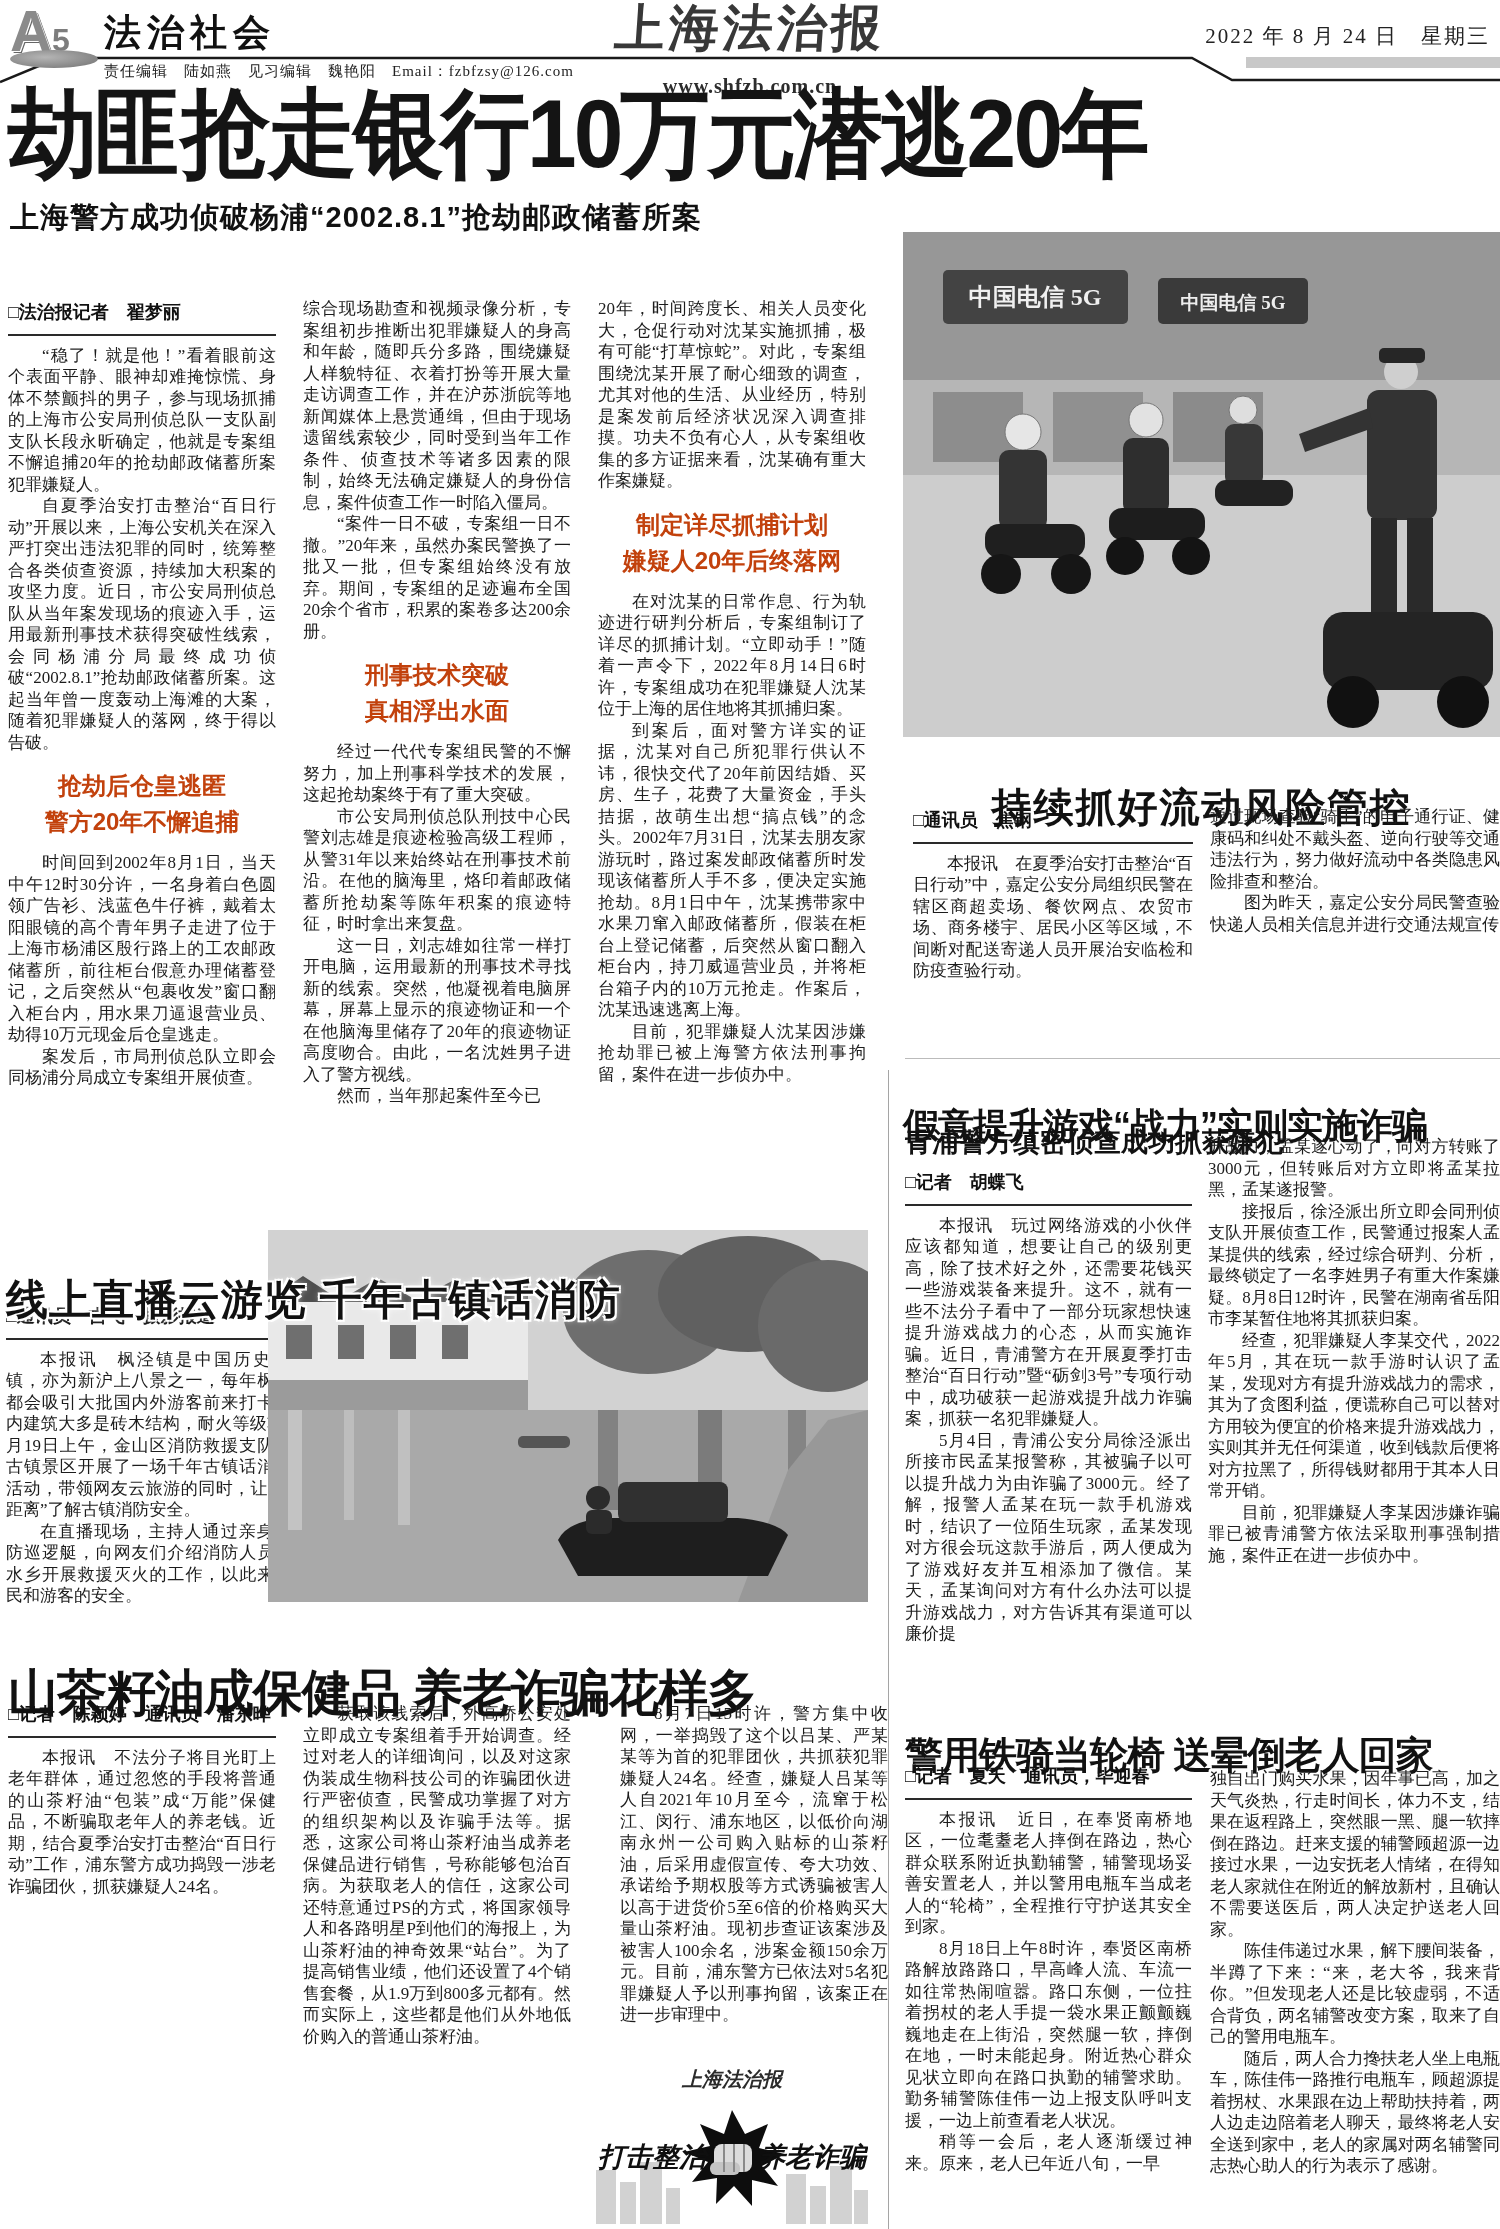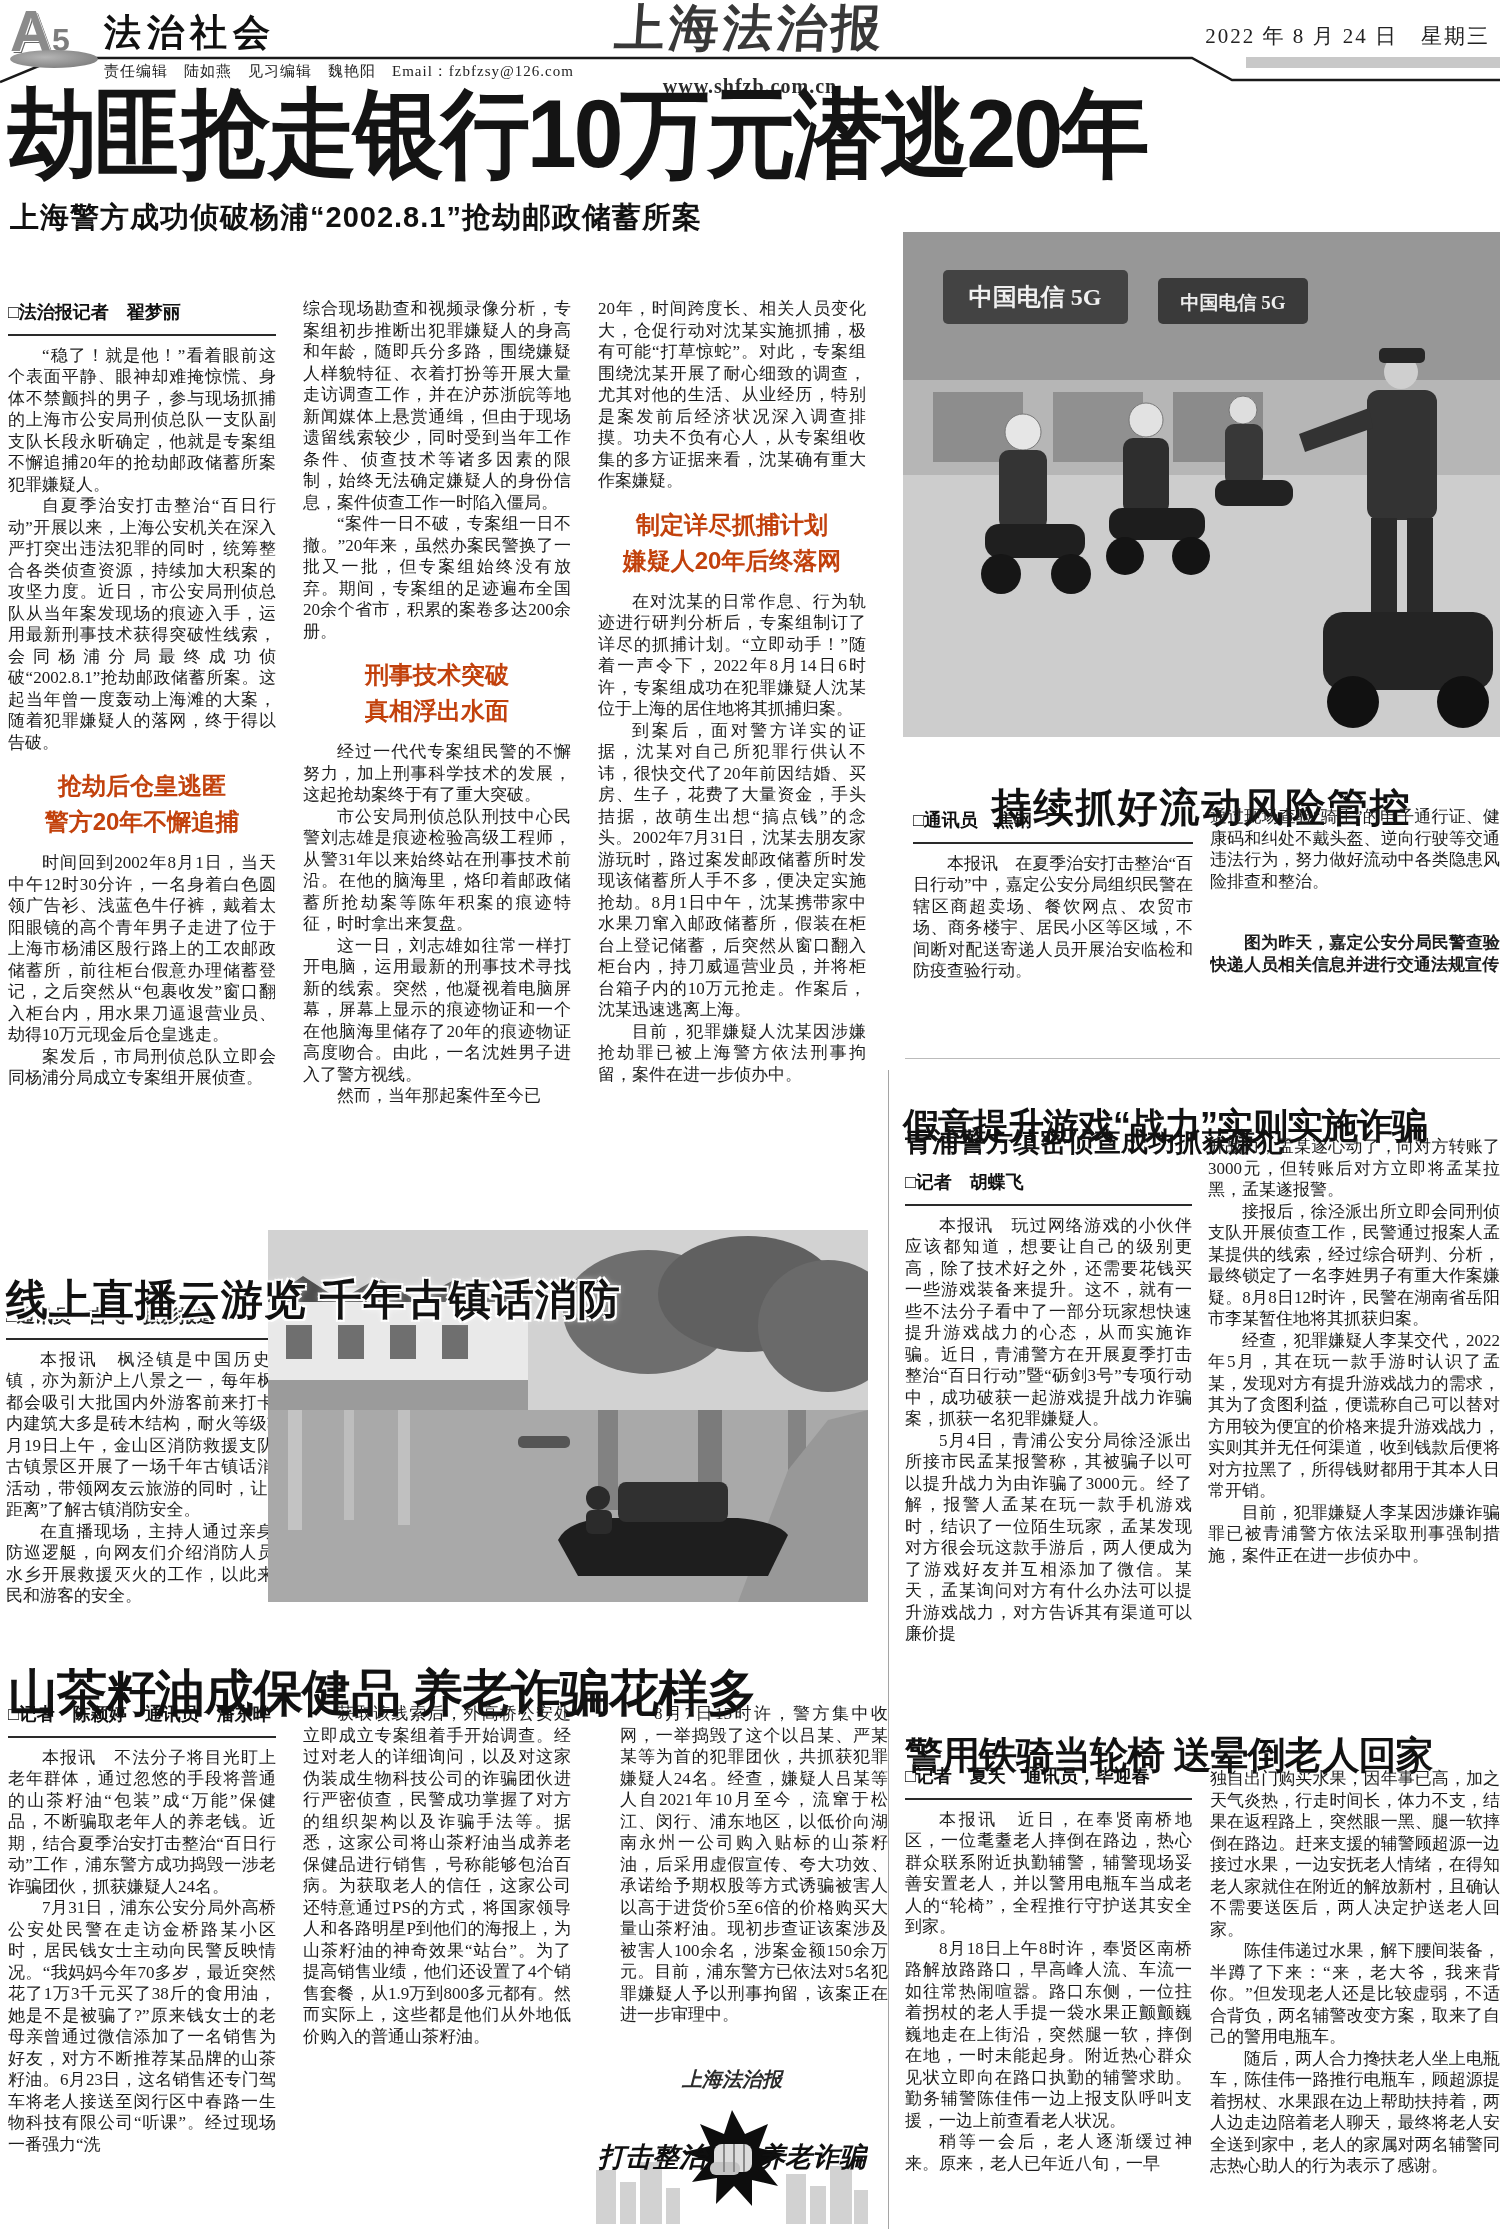--- a/index.html
+++ b/index.html
@@ -29,21 +29,21 @@
   #main-headline{left:8px;top:84px;width:1190px;font-family:"Liberation Sans",sans-serif;
                  font-weight:900;font-size:97px;line-height:100px;letter-spacing:-3px;color:#141414;
                  white-space:nowrap;transform:scaleX(.92);transform-origin:0 50%;}
   #main-deck{left:10px;top:198px;font-family:"Liberation Sans",sans-serif;font-weight:900;
              font-size:29px;letter-spacing:1px;color:#111;}
 
   
   .col{position:absolute;text-align:justify;font-size:17px;line-height:21.5px;overflow:hidden;}
   .para{text-indent:2em;margin:0;}
   .para.cont{text-indent:0;}
-  .para.bold{font-weight:bold;margin-top:40px;}
+  .para.bold{font-weight:normal;}
   .subhead{font-family:"Liberation Sans",sans-serif;font-weight:bold;font-size:24px;line-height:1.5;
            text-align:center;white-space:pre-line;text-indent:0;margin:15px 0 12px;color:#c2410c;}
   .byline{font-size:18px;font-weight:bold;border-bottom:2px solid #2a2a2a;
           padding:4px 0 10px;margin-bottom:9px;color:#111;}
 
   .art-headline{font-family:"Liberation Sans",sans-serif;font-weight:900;color:#111;margin-top:32px;}
   #fr-headline{left:903px;top:748px;width:597px;text-align:center;font-size:40px;letter-spacing:2px;}
   #gf-headline{left:903px;top:1070px;width:597px;font-size:36px;letter-spacing:-1px;}
   #gf-subhead{left:905px;top:1124px;font-family:"Liberation Sans",sans-serif;font-weight:bold;
               font-size:27px;color:#111;}
@@ -260,21 +260,20 @@
         <div class="para">本报讯　枫泾镇是中国历史文化名镇，亦为新沪上八景之一，每年枫泾古镇都会吸引大批国内外游客前来打卡。古镇内建筑大多是砖木结构，耐火等级较低。8月19日上午，金山区消防救援支队与枫泾古镇景区开展了一场千年古镇话消防直播活动，带领网友云旅游的同时，让他们“零距离”了解古镇消防安全。</div>
         <div class="para">在直播现场，主持人通过亲身体验消防巡逻艇，向网友们介绍消防人员如何在水乡开展救援灭火的工作，以此来保证居民和游客的安全。</div>
       </div>
   </div>
 
   <div class="abs art-headline" id="co-headline">山茶籽油成保健品  养老诈骗花样多</div>
   <div class="col" id="co-col1">
     <div class="byline">□记者　陈颖婷　通讯员　潘东晔</div>
     <div>
         <div class="para">本报讯　不法分子将目光盯上老年群体，通过忽悠的手段将普通的山茶籽油“包装”成“万能”保健品，不断骗取老年人的养老钱。近期，结合夏季治安打击整治“百日行动”工作，浦东警方成功捣毁一涉老诈骗团伙，抓获嫌疑人24名。</div>
-        <div class="para">7月31日，浦东公安分局外高桥公安处民警在走访金桥路某小区时，居民钱女士主动向民警反映情况。“我妈妈今年70多岁，最近突然花了1万3千元买了38斤的食用油，她是不是被骗了?”原来钱女士的老母亲曾通过微信添加了一名销售为好友，对方不断推荐某品牌的山茶籽油。6月23日，这名销售还专门驾车将老人接送至闵行区中春路一生物科技有限公司“听课”。经过现场一番强力“洗</div>
       </div>
   </div>
   <div class="col" id="co-col2">
     <div>
         <div class="para">获取该线索后，外高桥公安处立即成立专案组着手开始调查。经过对老人的详细询问，以及对这家伪装成生物科技公司的诈骗团伙进行严密侦查，民警成功掌握了对方的组织架构以及诈骗手法等。据悉，这家公司将山茶籽油当成养老保健品进行销售，号称能够包治百病。为获取老人的信任，这家公司还特意通过PS的方式，将国家领导人和各路明星P到他们的海报上，为山茶籽油的神奇效果“站台”。为了提高销售业绩，他们还设置了4个销售套餐，从1.9万到800多元都有。然而实际上，这些都是他们从外地低价购入的普通山茶籽油。</div>
       </div>
   </div>
   <div class="col" id="co-col3">
     <div>
         <div class="para">8月7日15时许，警方集中收网，一举捣毁了这个以吕某、严某某等为首的犯罪团伙，共抓获犯罪嫌疑人24名。经查，嫌疑人吕某等人自2021年10月至今，流窜于松江、闵行、浦东地区，以低价向湖南永州一公司购入贴标的山茶籽油，后采用虚假宣传、夸大功效、承诺给予期权股等方式诱骗被害人以高于进货价5至6倍的价格购买大量山茶籽油。现初步查证该案涉及被害人100余名，涉案金额150余万元。目前，浦东警方已依法对5名犯罪嫌疑人予以刑事拘留，该案正在进一步审理中。</div>

